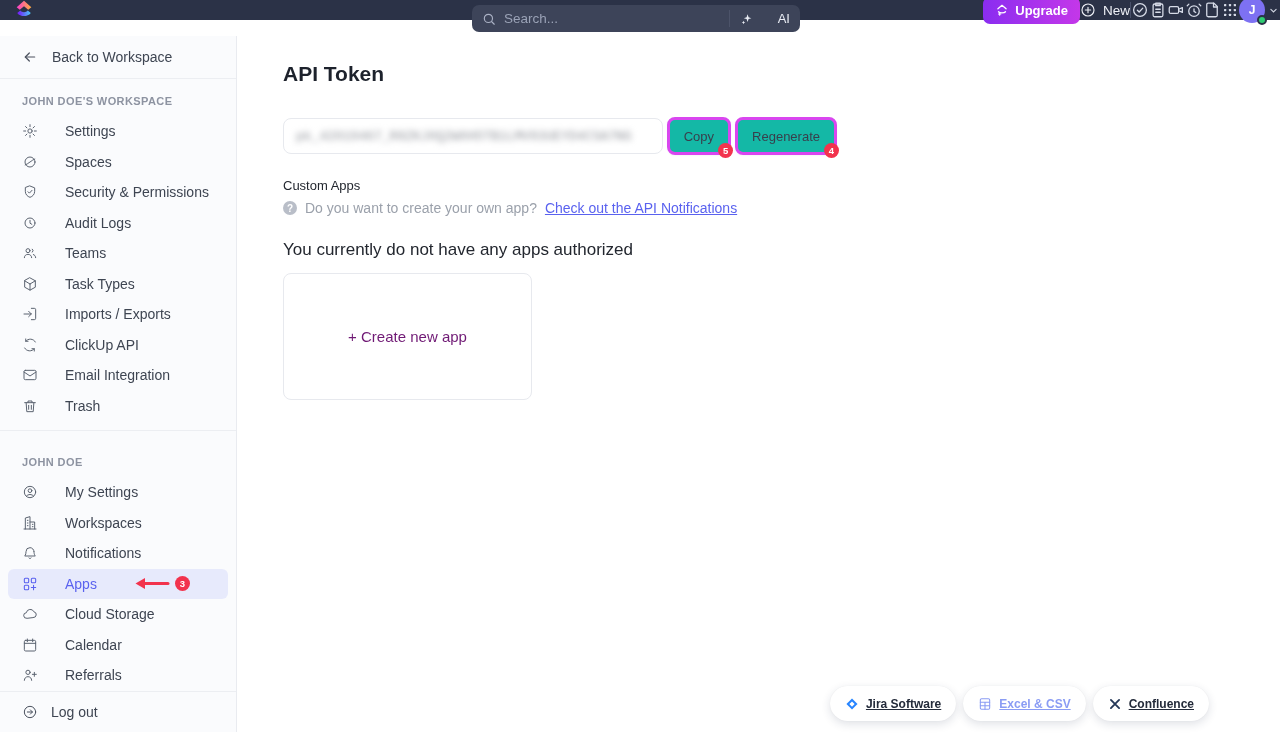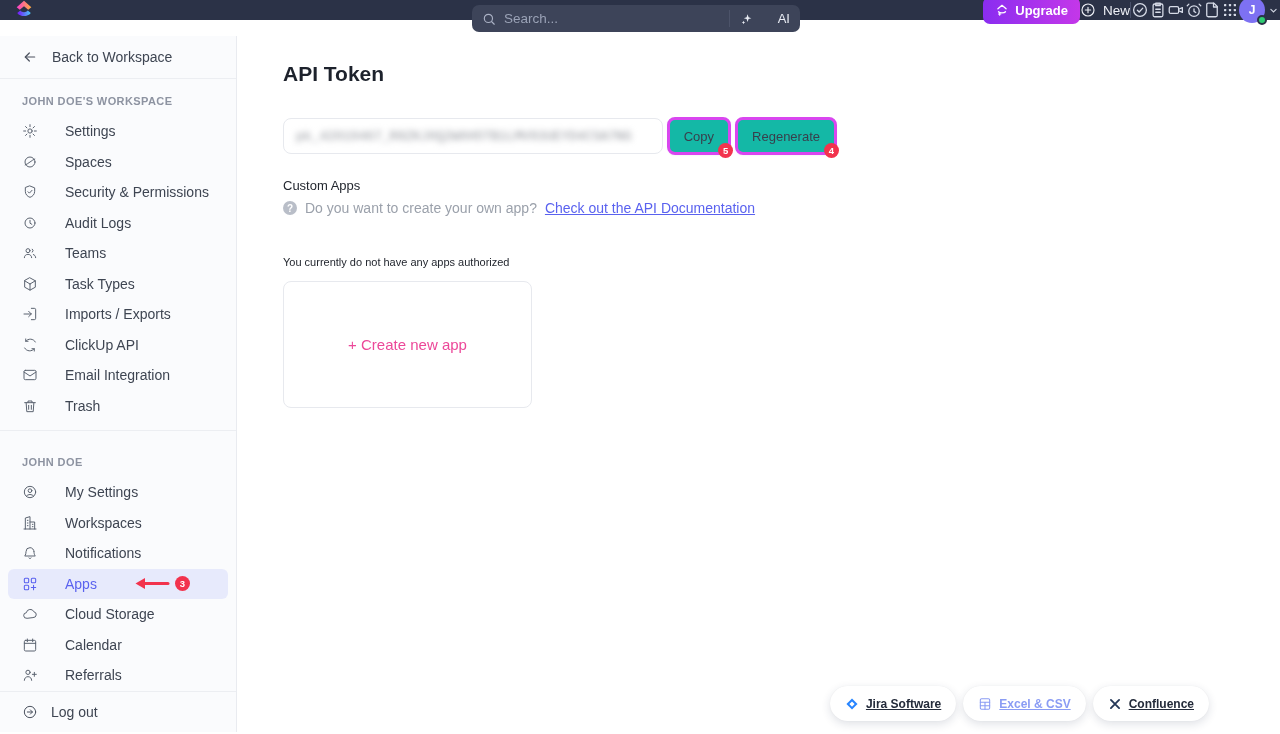--- a/index.html
+++ b/index.html
@@ -58,24 +58,24 @@
              font-size:13px; color:#383f4c; cursor:pointer; position:relative; font-family:inherit;
              box-shadow:0 1px 2px rgba(20,24,40,.04); }
   .num-badge { position:absolute; width:15px; height:15px; border-radius:50%; background:#f2334d; color:#fff;
                font-size:9.5px; font-weight:700; display:flex; align-items:center; justify-content:center; z-index:5; }
   .badge-corner { right:-5px; bottom:-6px; }
   .custom-apps-title { margin-top:23px; font-size:13px; color:#23272f; }
   .help-row { margin-top:7px; display:flex; align-items:center; gap:8px; font-size:14px; color:#9ba1ab; }
   .q-icon { width:14px; height:14px; border-radius:50%; background:#b9bec8; color:#fff; font-size:10px;
             font-weight:700; display:flex; align-items:center; justify-content:center; flex:none; }
   .api-link { color:#5a62ef; text-decoration:underline; cursor:pointer; }
-  .empty-text { margin-top:40px; font-size:11px; color:#23272f; }
+  .empty-text { margin-top:24px; font-size:17px; color:#23272f; }
   .create-card { margin-top:13px; width:249px; height:127px; border:1px solid #e7e9ee; border-radius:8px;
                  display:flex; align-items:center; justify-content:center; background:#fff; }
-  .create-link { color:#ec4899; font-size:15px; cursor:pointer; }
+  .create-link { color:#701a75; font-size:15px; cursor:pointer; }
 
   
   .footer-pills { position:absolute; right:71px; bottom:13px; display:flex; gap:7px; z-index:25; }
   .pill { height:35px; background:#fff; border:none; border-radius:18px; padding:0 15px; cursor:pointer;
           display:flex; align-items:center; gap:7px; font-size:12px; font-weight:700; color:#242b3a;
           font-family:inherit; box-shadow:0 3px 10px rgba(30,40,80,.14), 0 0 1px rgba(0,0,0,.08);text-decoration:underline; }
   .pill.excel { color:#8a9cf4; }
 
   
   .apps-annot { display:flex; align-items:center; gap:5px; margin-left:10px; }
@@ -372,21 +372,21 @@
       <span>Regenerate</span>
       <span class="num-badge badge-corner">4</span>
     </button>
   </div>
 
   <div class="custom-apps-title">Custom Apps</div>
 
   <div class="help-row">
     <span class="q-icon">?</span>
     <span>Do you want to create your own app?</span>
-    <a class="api-link">Check out the API Documentation</a>
+    <a class="api-link">Check out the API Notifications</a>
   </div>
 
   <div class="empty-text">You currently do not have any apps authorized</div>
 
   <div class="create-card">
     <a class="create-link">+ Create new app</a>
   </div>
 </main>
 
 <div class="footer-pills">

